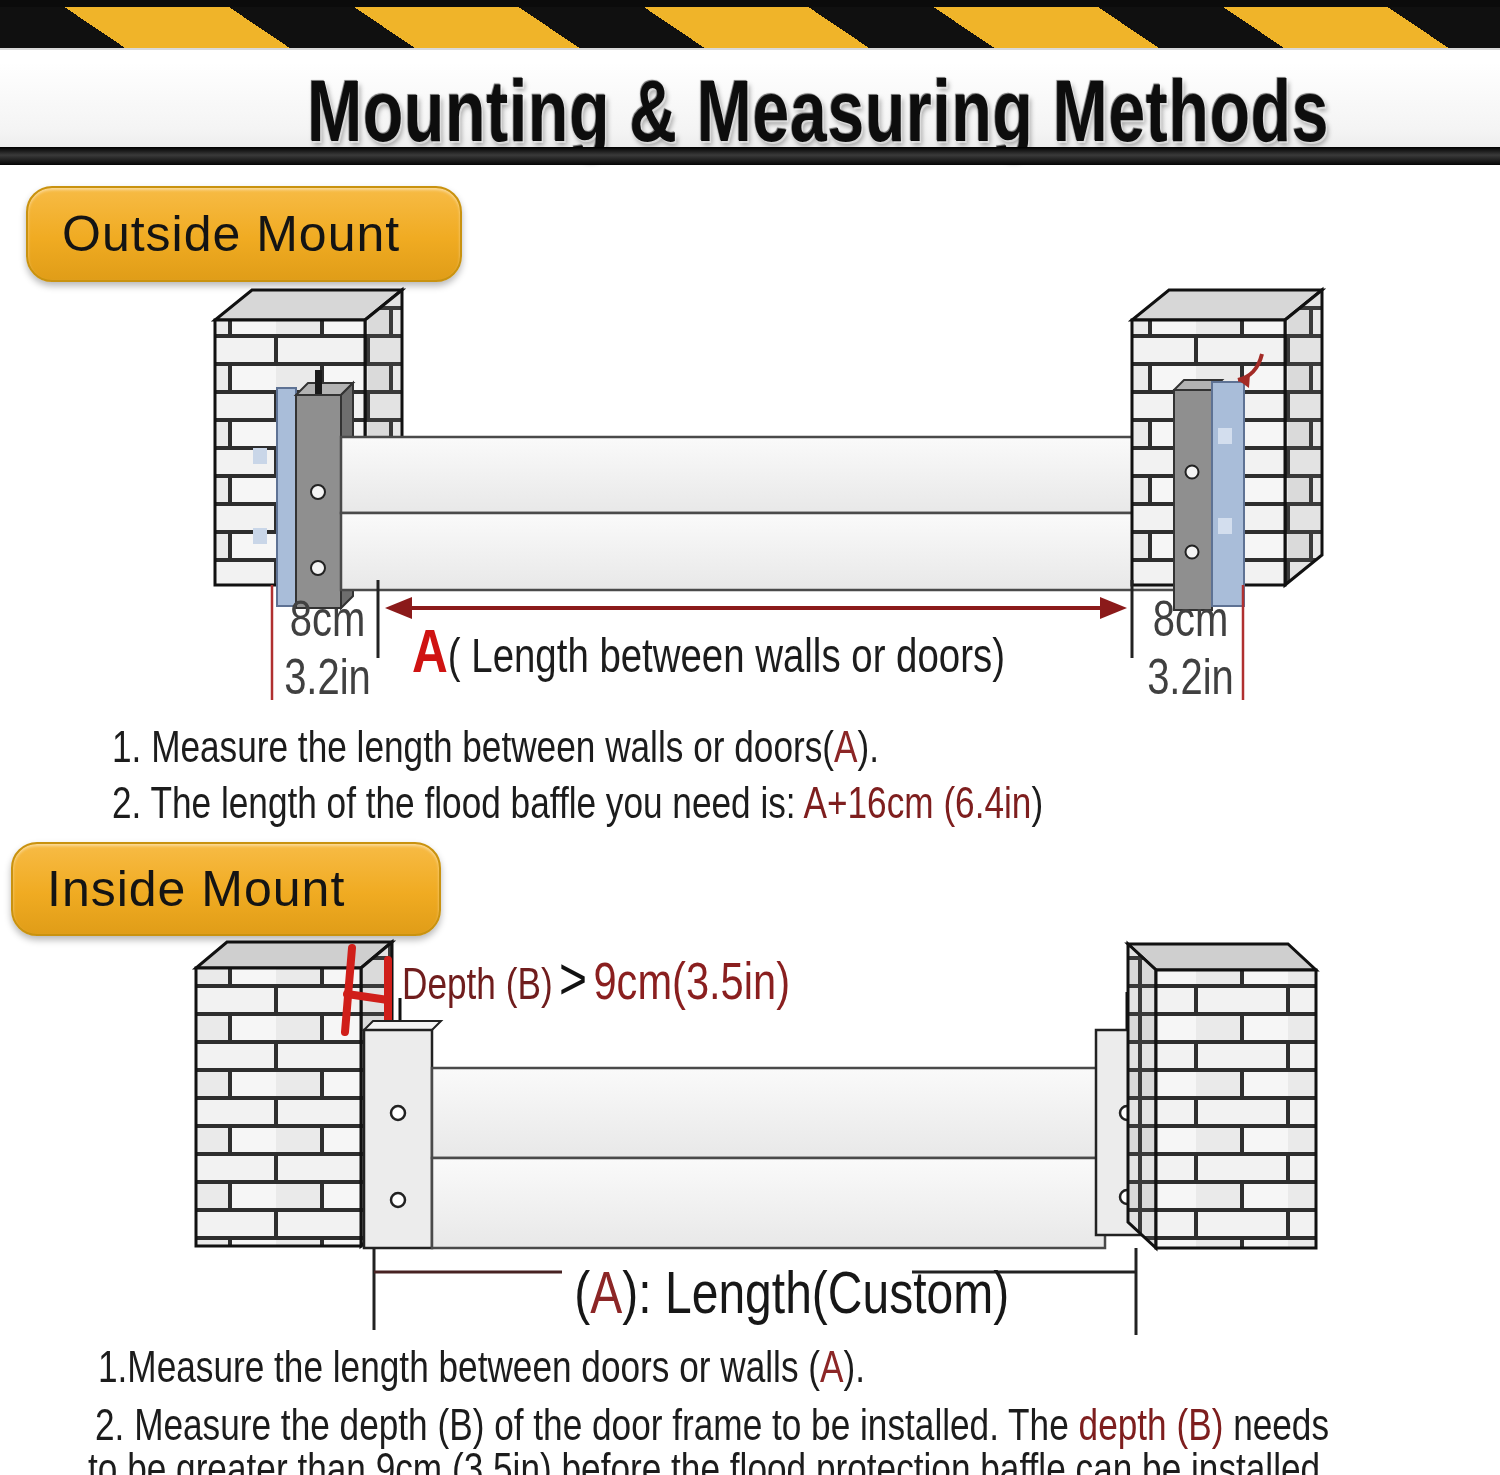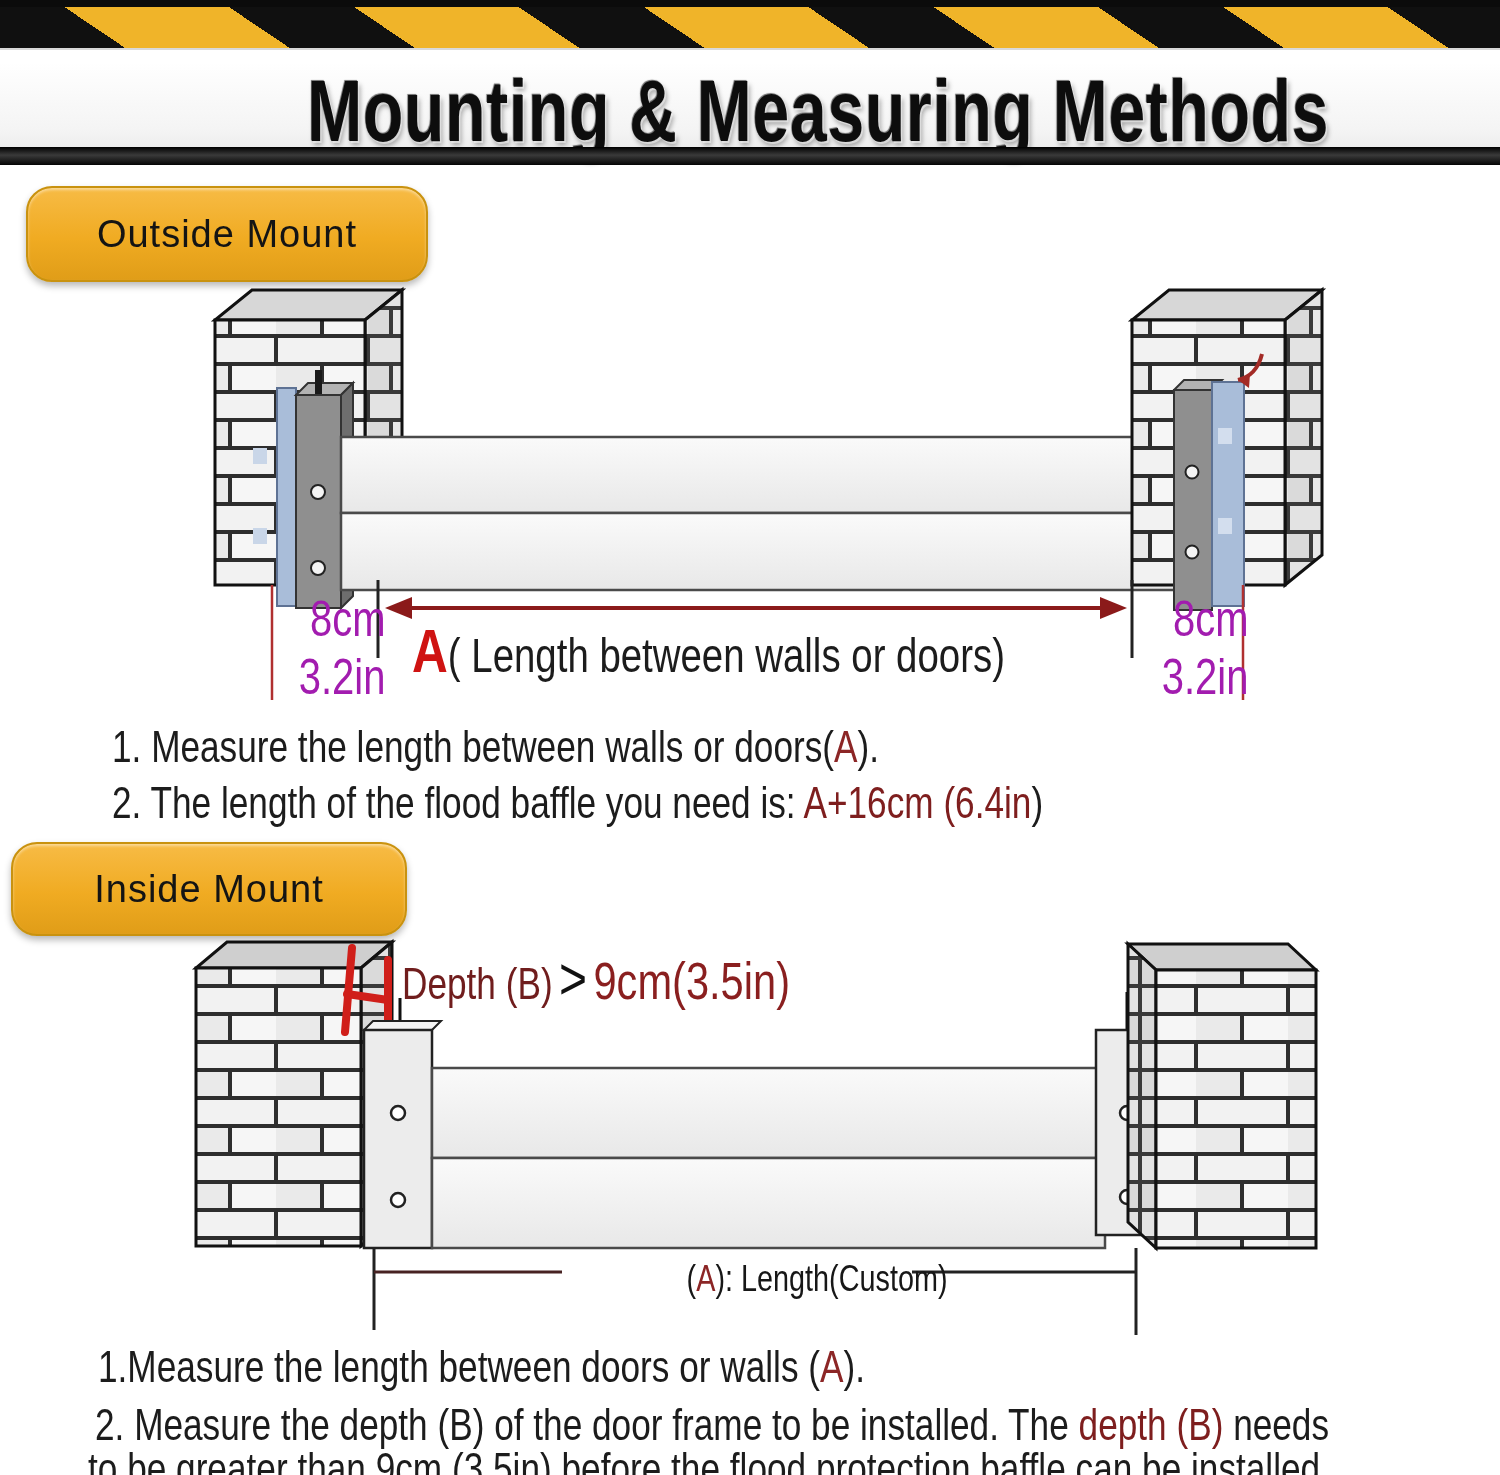--- a/index.html
+++ b/index.html
@@ -15,45 +15,45 @@
   .titleband{left:0;top:62px;width:1500px;height:97px;
              background:linear-gradient(180deg,#ffffff 0%,#f4f4f4 70%,#e9e9e9 100%);
              display:flex;align-items:center;justify-content:flex-end;}
   .title{font-size:88px;font-weight:bold;letter-spacing:1px;color:#0d0d0d;white-space:nowrap;
          transform:scaleX(.75);transform-origin:center center;
          text-shadow:2px 2px 1px rgba(255,255,255,.55), -1px -1px 1px rgba(0,0,0,.55), 3px 4px 6px rgba(0,0,0,.35);}
   .darkbar{left:0;top:147px;width:1500px;height:18px;
            background:linear-gradient(180deg,#000 0%,#3a3a3a 45%,#050505 100%);}
 
   
-  .badge{display:flex;align-items:center;justify-content:center;
+  .badge{display:flex;align-items:center;justify-content:flex-start;
          background:linear-gradient(180deg,#f7bb45 0%,#f0ab22 55%,#e09d18 100%);
          border:2px solid #c9920f;border-radius:26px;
          box-shadow:0 4px 7px rgba(0,0,0,.28), inset 0 2px 3px rgba(255,255,255,.45);
-         font-size:38px;letter-spacing:1px;color:#141414;white-space:nowrap;}
+         font-size:50px;letter-spacing:1px;color:#141414;white-space:nowrap;padding-left:34px;}
   .badge-outside{left:26px;top:186px;width:398px;height:92px;}
   .badge-inside{left:11px;top:842px;width:392px;height:90px;}
 
   
   .cond{transform:scaleX(.8);transform-origin:left top;white-space:nowrap;}
   .cond-c{transform:scaleX(.8);transform-origin:center top;white-space:nowrap;}
 
   
-  .dimlabel{font-size:50px;color:#a21caf;line-height:58px;text-align:right;}
+  .dimlabel{font-size:50px;color:#404040;line-height:58px;text-align:center;}
   .alabel{display:flex;align-items:baseline;}
   .alabel .bigA{font-size:62px;font-weight:bold;color:#cf1312;line-height:62px;}
   .alabel .rest{font-size:48px;color:#1c1c1c;}
   .instr{font-size:44px;color:#1c1c1c;line-height:58px;}
   .maroon{color:#7e1e1e;}
   .redA{color:#8c2626;}
   .depthrow{display:flex;align-items:baseline;}
   .depthrow .d1{font-size:44px;color:#701d1d;}
   .depthrow .gt{font-size:60px;color:#111;margin:0 8px;}
   .depthrow .d2{font-size:52px;color:#8a1f1f;}
-  .lencustom{font-size:36px;color:#171717;text-align:right;}
+  .lencustom{font-size:60px;color:#171717;text-align:left;}
 </style>
 </head>
 <body>
 
 <div class="page">
 
   <div class="abs topbar"></div>
   <div class="abs hazard"></div>
   <div class="abs titleband">
     <div class="title">Mounting &amp; Measuring Methods</div>

